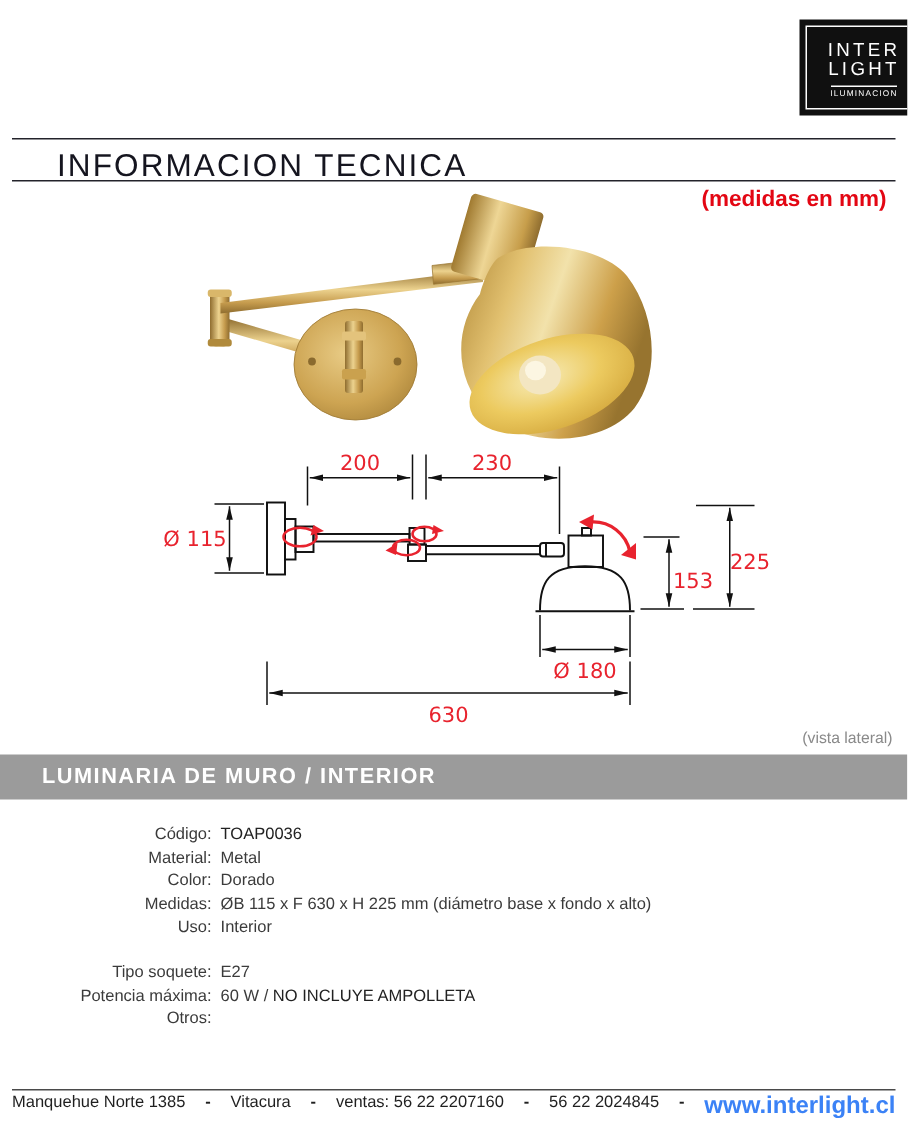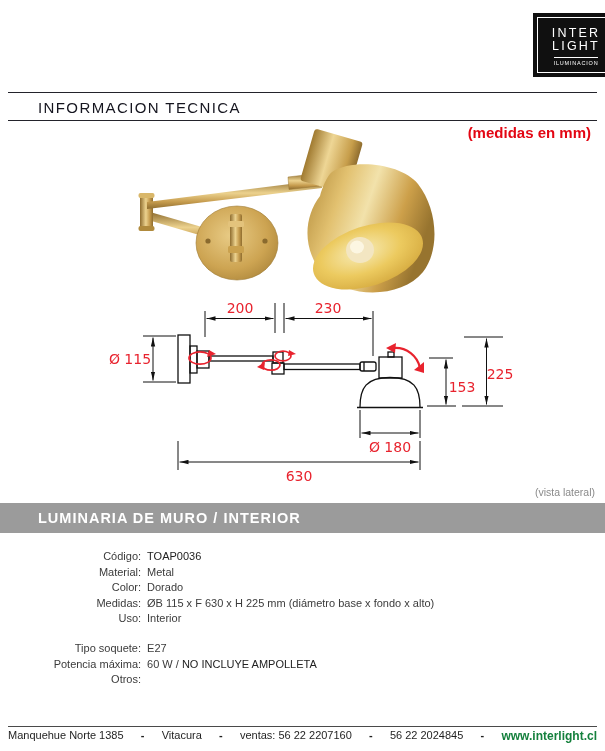--- a/index.html
+++ b/index.html
@@ -2,53 +2,53 @@
 <html><head>
 <meta charset="utf-8">
 <style>
   html,body{margin:0;padding:0;background:#fff;}
   .page{position:relative;width:605px;height:751px;background:#fff;overflow:hidden;
         font-family:"Liberation Sans",sans-serif;color:#2e2e2e;}
   
   .rule{position:absolute;left:8px;right:8px;height:0;border-top:1.5px solid #23232b;}
   .rule1{top:92px;}
   .rule2{top:120px;}
-  .page-title{position:absolute;left:38px;top:99px;font-size:15px;letter-spacing:1.4px;
+  .page-title{position:absolute;left:38px;top:99px;font-size:21px;letter-spacing:1.4px;
               color:#15151f;font-weight:500;}
   .units-note{position:absolute;right:14px;top:124px;font-size:15px;font-weight:bold;color:#e30613;}
   .logo{position:absolute;left:533px;top:13px;width:86px;height:64px;background:#101010;
         box-sizing:border-box;padding:4px;}
   .logo-inner{border:1px solid #fff;height:100%;box-sizing:border-box;display:flex;
               flex-direction:column;align-items:center;justify-content:center;padding-top:2px;}
   .logo-line{color:#fff;font-size:12.5px;letter-spacing:2.2px;line-height:13.5px;font-weight:400;}
   .logo-rule{width:44px;border-top:1px solid #fff;margin:3px 0 2px 0;}
   .logo-sub{color:#fff;font-size:5.5px;letter-spacing:0.8px;}
   
   .photo-svg{position:absolute;left:135px;top:125px;width:300px;height:172px;}
   .drawing-svg{position:absolute;left:105px;top:293px;width:415px;height:195px;}
   .view-note{position:absolute;right:10px;top:486px;font-size:10.5px;color:#8a8a8a;}
   
   .banner{position:absolute;left:0;top:503px;width:605px;height:30px;background:#9b9b9b;
           display:flex;align-items:center;}
-  .banner-title{color:#fff;font-weight:bold;font-size:14.5px;letter-spacing:1px;margin-left:38px;text-align:right;}
+  .banner-title{color:#fff;font-weight:bold;font-size:14.5px;letter-spacing:1px;margin-left:28px;text-align:right;}
   
   .specs{position:absolute;left:38px;right:6px;font-size:11px;color:#3b3b3b;}
   .specs1{top:549px;}
   .specs2{top:641px;}
   .spec-row{display:flex;line-height:15.5px;text-align:right;}
   .spec-label{width:100px;flex:none;}
   .spec-colon{flex:none;margin-right:6px;}
   .spec-bold{font-weight:normal;color:#222;white-space:pre;}
   .spec-pre{white-space:pre;}
   
   .footer-rule{position:absolute;left:8px;right:8px;top:726px;border-top:1px solid #4a4a4a;}
   .footer{position:absolute;left:8px;right:8px;top:729px;display:flex;
           justify-content:space-between;align-items:flex-start;font-size:11px;color:#1f1f1f;}
   .footer .sep{font-weight:bold;}
-  .footer .site{font-weight:bold;font-size:12px;color:#15803d;}
+  .footer .site{font-weight:bold;font-size:16px;color:#3b82f6;}
 </style>
 </head>
 <body>
 
 <div class="page">
 
   <div class="logo">
     <div class="logo-inner">
       <div class="logo-line">INTER</div>
       <div class="logo-line">LIGHT</div>

